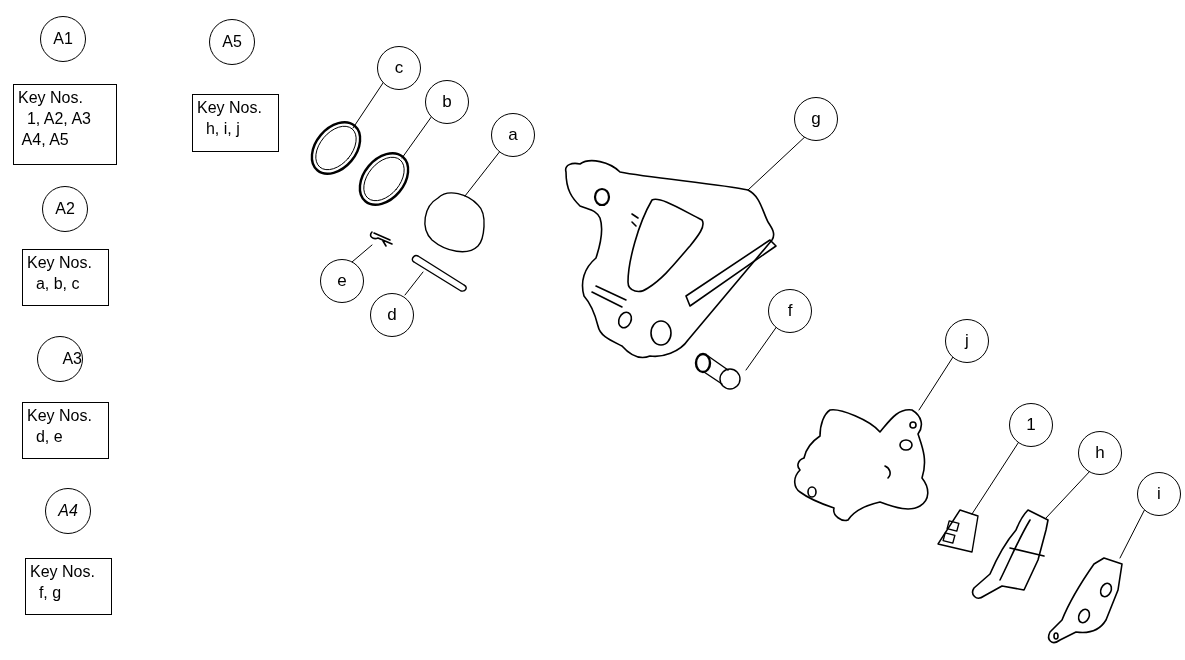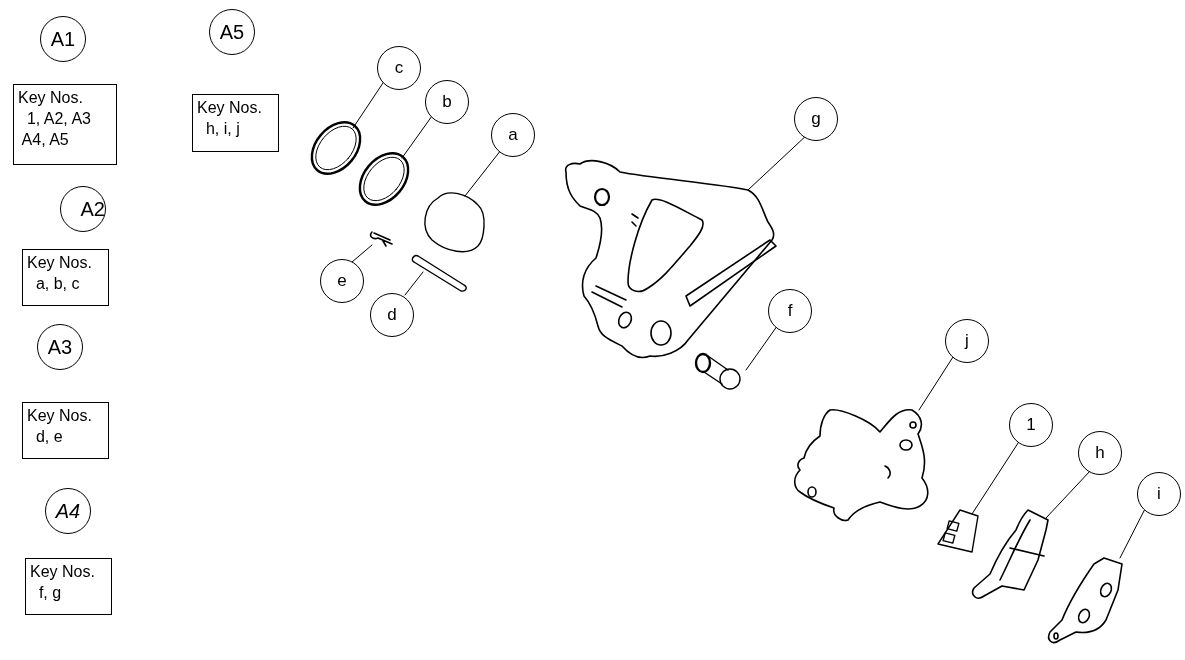--- a/index.html
+++ b/index.html
@@ -3,21 +3,21 @@
 <meta charset="utf-8">
 <style>
   html, body { margin: 0; padding: 0; background: #ffffff; }
   body { width: 1185px; height: 660px; position: relative; overflow: hidden;
          font-family: "Liberation Sans", sans-serif; color: #000; }
   .callout { position: absolute; width: 44px; height: 44px; border: 1.3px solid #000;
              border-radius: 50%; box-sizing: border-box; display: flex; align-items: center;
              justify-content: center; font-size: 17px; background: #fff; }
   .assy { position: absolute; width: 46px; height: 46px; border: 1.3px solid #000;
           border-radius: 50%; box-sizing: border-box; display: flex; align-items: center;
-          justify-content: center; font-size: 20px; background: #fff; }
+          justify-content: center; font-size: 16px; background: #fff; }
   .keybox { position: absolute; border: 1.3px solid #000; box-sizing: border-box;
             background: #fff; font-size: 16px; line-height: 21px; padding: 2px 4px; }
   .keybox .line { display: block; white-space: pre; }
   svg.art { position: absolute; left: 0; top: 0; width: 1185px; height: 660px; }
   svg.art * { vector-effect: non-scaling-stroke; }
 </style>
 </head>
 <body>
 
 <svg class="art" viewBox="0 0 1185 660" fill="none" stroke="#000" stroke-width="1.4" stroke-linejoin="round" stroke-linecap="round">
@@ -103,37 +103,37 @@
 
 <div class="assy" style="left:40px;top:16px;">
   <span>A1</span>
 </div>
 <div class="keybox" style="left:13px;top:84px;width:104px;height:81px;">
   <span class="line">Key Nos.</span>
   <span class="line">  1, A2, A3</span>
   <span class="line"> A4, A5</span>
 </div>
 
-<div class="assy" style="left:209px;top:9px;">
+<div class="assy" style="left:209px;top:19px;">
   <span>A5</span>
 </div>
 <div class="keybox" style="left:192px;top:94px;width:87px;height:58px;">
   <span class="line">Key Nos.</span>
   <span class="line">  h, i, j</span>
 </div>
 
-<div class="assy" style="left:60px;top:186px;justify-content:flex-end;">
+<div class="assy" style="left:42px;top:186px;">
   <span>A2</span>
 </div>
 <div class="keybox" style="left:22px;top:249px;width:87px;height:57px;">
   <span class="line">Key Nos.</span>
   <span class="line">  a, b, c</span>
 </div>
 
-<div class="assy" style="left:37px;top:324px;">
+<div class="assy" style="left:37px;top:336px;justify-content:flex-end;">
   <span>A3</span>
 </div>
 <div class="keybox" style="left:22px;top:402px;width:87px;height:57px;">
   <span class="line">Key Nos.</span>
   <span class="line">  d, e</span>
 </div>
 
 <div class="assy" style="left:45px;top:488px;font-style:italic;">
   <span>A4</span>
 </div>

